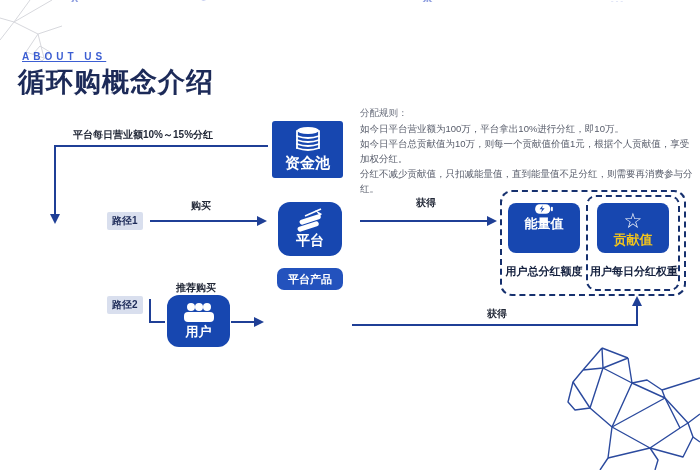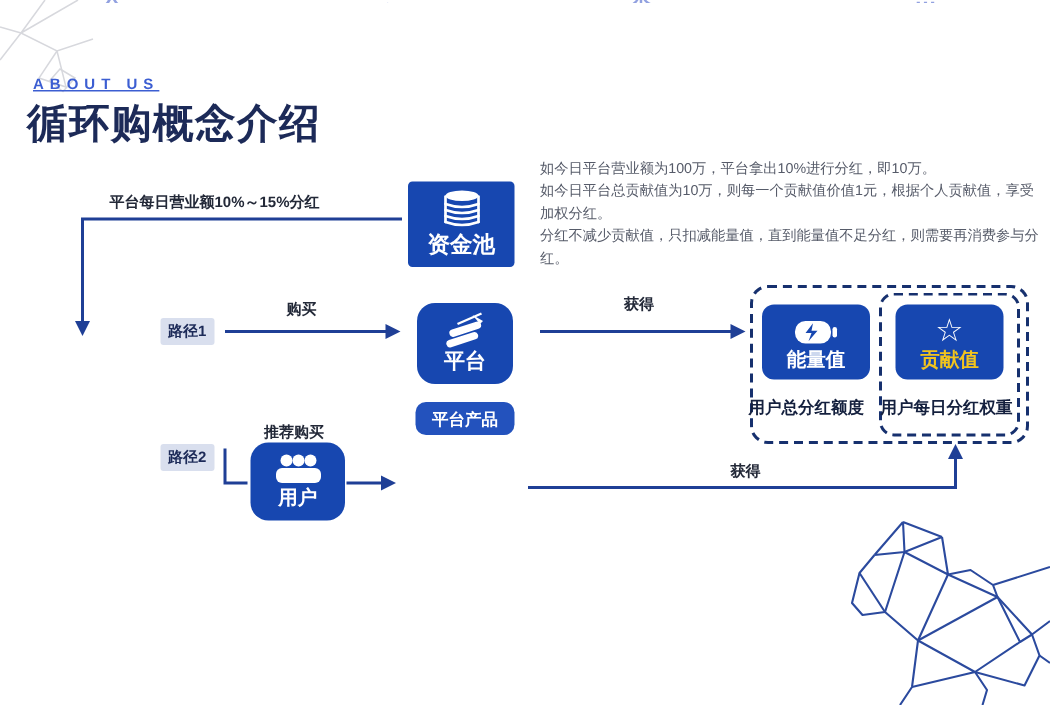--- a/index.html
+++ b/index.html
@@ -52,25 +52,25 @@
   .flow-label{font-size:10px;font-weight:bold;color:#232938;}
   #label-dividend{left:73px;top:128px;}
   #label-buy{left:191px;top:199px;}
   #label-obtain-top{left:416px;top:196px;}
   #label-recommend{left:176px;top:281px;}
   #label-obtain-bottom{left:487px;top:307px;}
   
   .dashedbox{border:2px dashed #16306e;box-sizing:border-box;border-radius:12px;}
   #dash-outer{left:500px;top:190px;width:186px;height:106px;}
   #dash-inner{left:586px;top:195px;width:94px;height:96px;border-radius:10px;}
-  #energy-box{left:508px;top:203px;width:72px;height:50px;border-radius:8px;padding-bottom:4px;text-align:right;}
+  #energy-box{left:508px;top:203px;width:72px;height:50px;border-radius:8px;padding-bottom:20px;text-align:right;}
   #energy-box .cap{font-size:13px;}
   #contrib-box{left:597px;top:203px;width:72px;height:50px;border-radius:8px;padding-bottom:4px;}
   #contrib-box .cap{font-size:13px;color:#f2c41d;}
-  .result-caption{font-size:11px;font-weight:bold;color:#14203e;}
+  .result-caption{font-size:11px;font-weight:bold;color:#14203e;text-align:center;}
   #caption-energy{left:499px;top:264px;width:90px;}
   #caption-contrib{left:587px;top:264px;width:94px;}
   
   .star-glyph{font-size:21px;line-height:21px;color:#ffffff;font-weight:bold;}
   svg{display:block;}
 </style>
 </head>
 <body>
 
 <div id="stage">
@@ -84,20 +84,21 @@
       <path d="M0,18 L14,22 L38,34 L62,26"></path>
       <path d="M38,34 L26,52 L44,58 L38,34"></path>
       <path d="M40,46 L50,52 L42,61 L33,54 Z"></path>
     </g>
   </svg>
 
   <div id="eyebrow" class="abs">ABOUT US</div>
   <div id="page-title" class="abs">循环购概念介绍</div>
 
   <div id="rules" class="abs">
+    <div class="heading">分配规则：</div>
     <div>如今日平台营业额为100万，平台拿出10%进行分红，即10万。</div>
     <div>如今日平台总贡献值为10万，则每一个贡献值价值1元，根据个人贡献值，享受加权分红。</div>
     <div>分红不减少贡献值，只扣减能量值，直到能量值不足分红，则需要再消费参与分红。</div>
   </div>
 
   <svg class="abs" style="left:0;top:0" width="700" height="470" viewBox="0 0 700 470">
     <g stroke="#1f3f96" stroke-width="2" fill="none">
       <path d="M268,146 L55,146 L55,216"></path>
       <path d="M150,221 L259,221"></path>
       <path d="M360,221 L489,221"></path>

